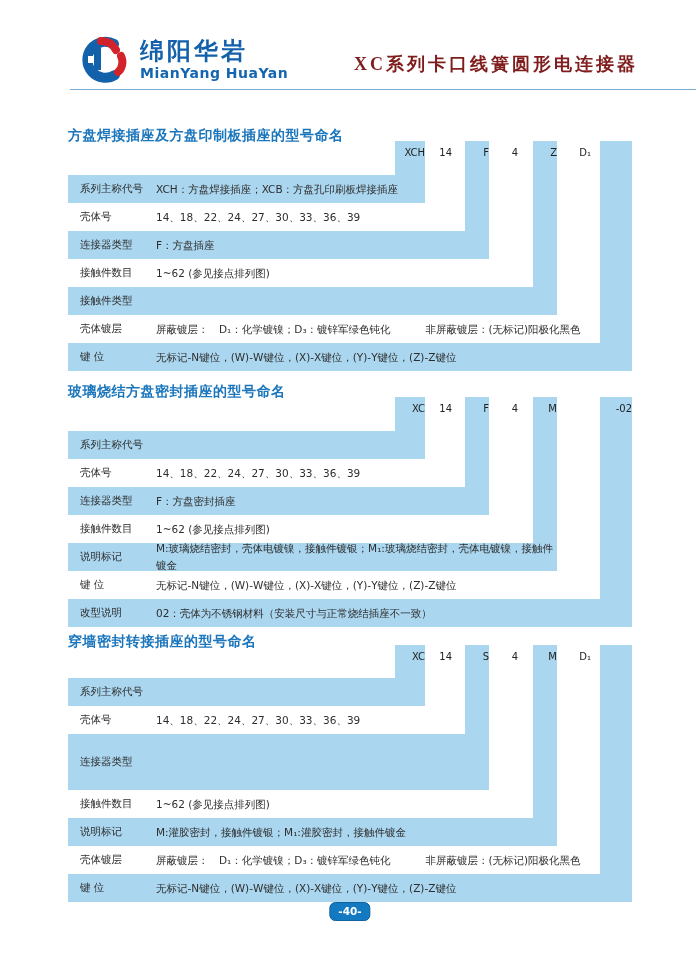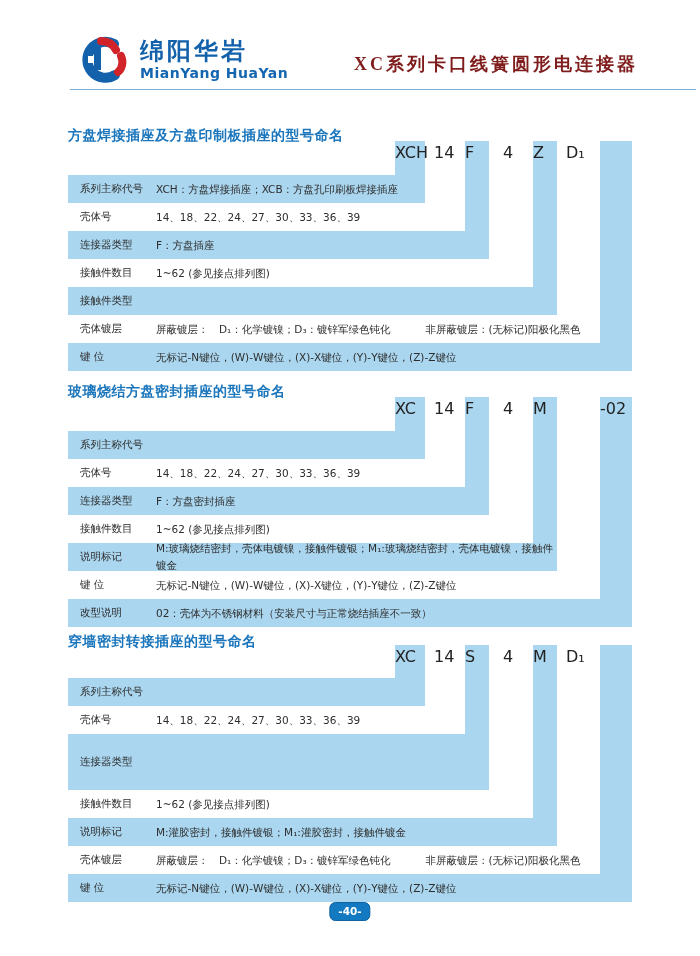--- a/index.html
+++ b/index.html
@@ -13,21 +13,21 @@
   .logo-mark { width:58px; height:48px; }
   .logo-text { margin-left:8px; }
   .logo-cn { font-size:24px; font-weight:bold; color:#1361ab; letter-spacing:3px; line-height:1.05; }
   .logo-en { font-size:14px; font-weight:bold; color:#1566b0; letter-spacing:0.5px; }
   .doc-title { position:absolute; right:62px; top:52px; font-family:"Liberation Serif","DejaVu Serif",serif;
                font-size:18px; font-weight:bold; color:#7f1d1d; letter-spacing:3px; }
 
   
   .model-section { position:absolute; left:68px; width:564px; }
   .section-title { position:absolute; left:0; top:0; font-size:14px; font-weight:bold; color:#1b76bc; letter-spacing:0.5px; white-space:nowrap; }
-  .code-label { position:absolute; text-align:left; font-size:16px; color:#222; line-height:14px; white-space:nowrap; z-index:3; }
+  .code-label { position:absolute; text-align:right; font-size:10px; color:#222; line-height:14px; white-space:nowrap; z-index:3; }
   .col-bar { position:absolute; background:#aad6ef; z-index:1; }
   .spec-row { position:absolute; left:0; display:flex; align-items:center; padding-left:12px; z-index:2; font-size:10.5px; color:#2e2e2e; }
   .spec-row.shaded { background:#aad6ef; }
   .row-label { flex:0 0 76px; white-space:nowrap; }
   .row-desc { flex:1; white-space:pre-line; line-height:17px; }
 
   
   .page-badge { position:absolute; top:902px; left:50%; transform:translateX(-50%);
                 background:#1379c0; color:#fff; font-size:10.5px; font-weight:bold;
                 padding:2px 8px 3px; border-radius:6px; border:1px solid #0d62a0; }

